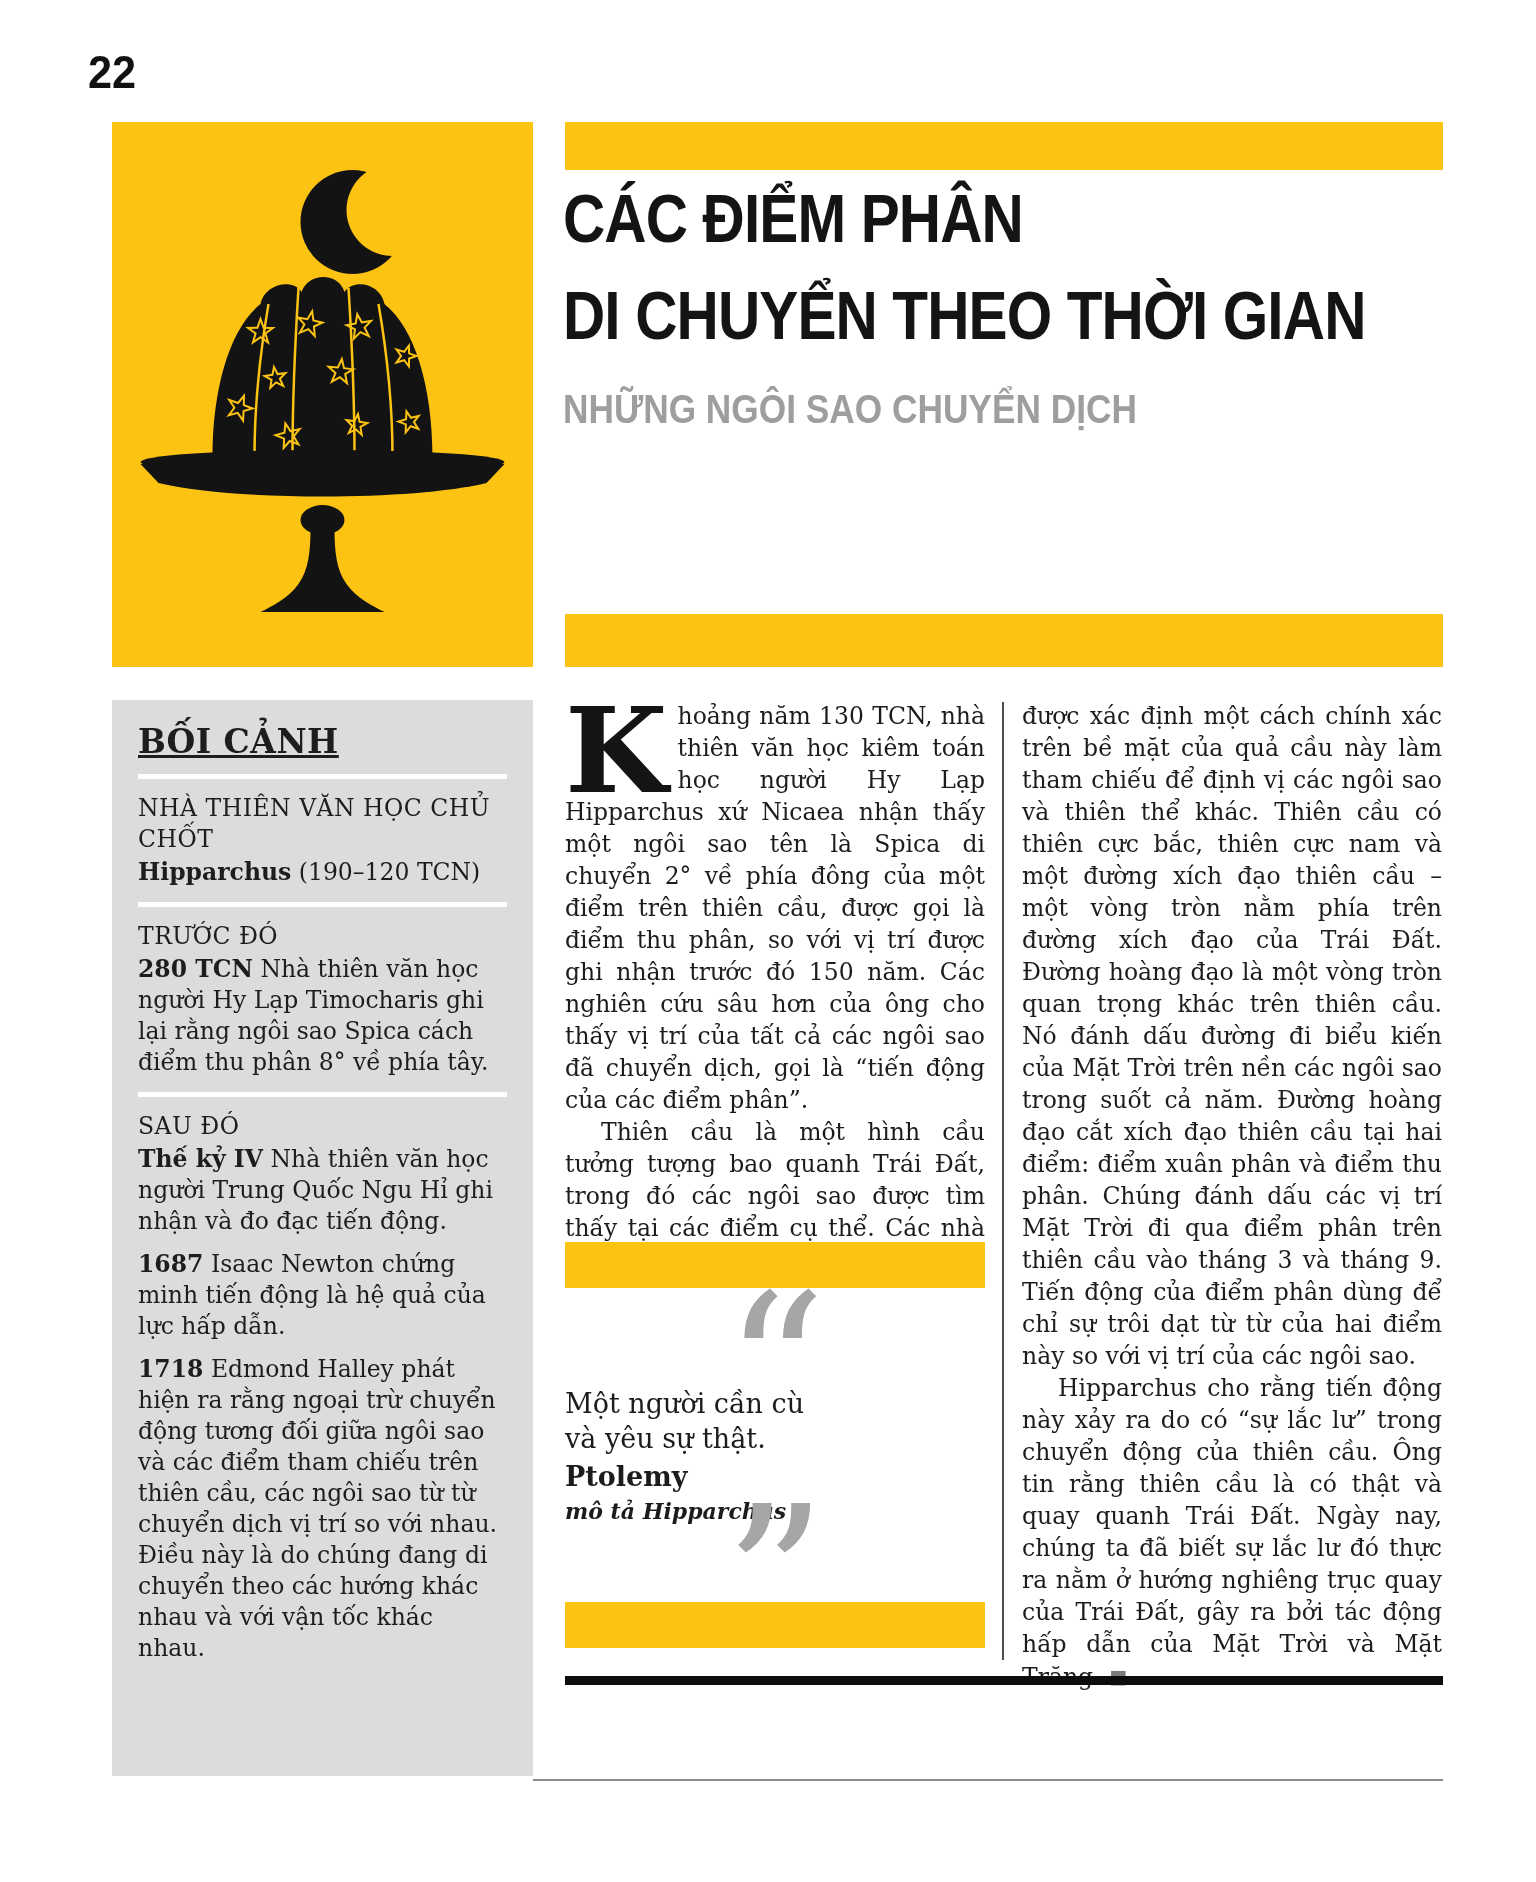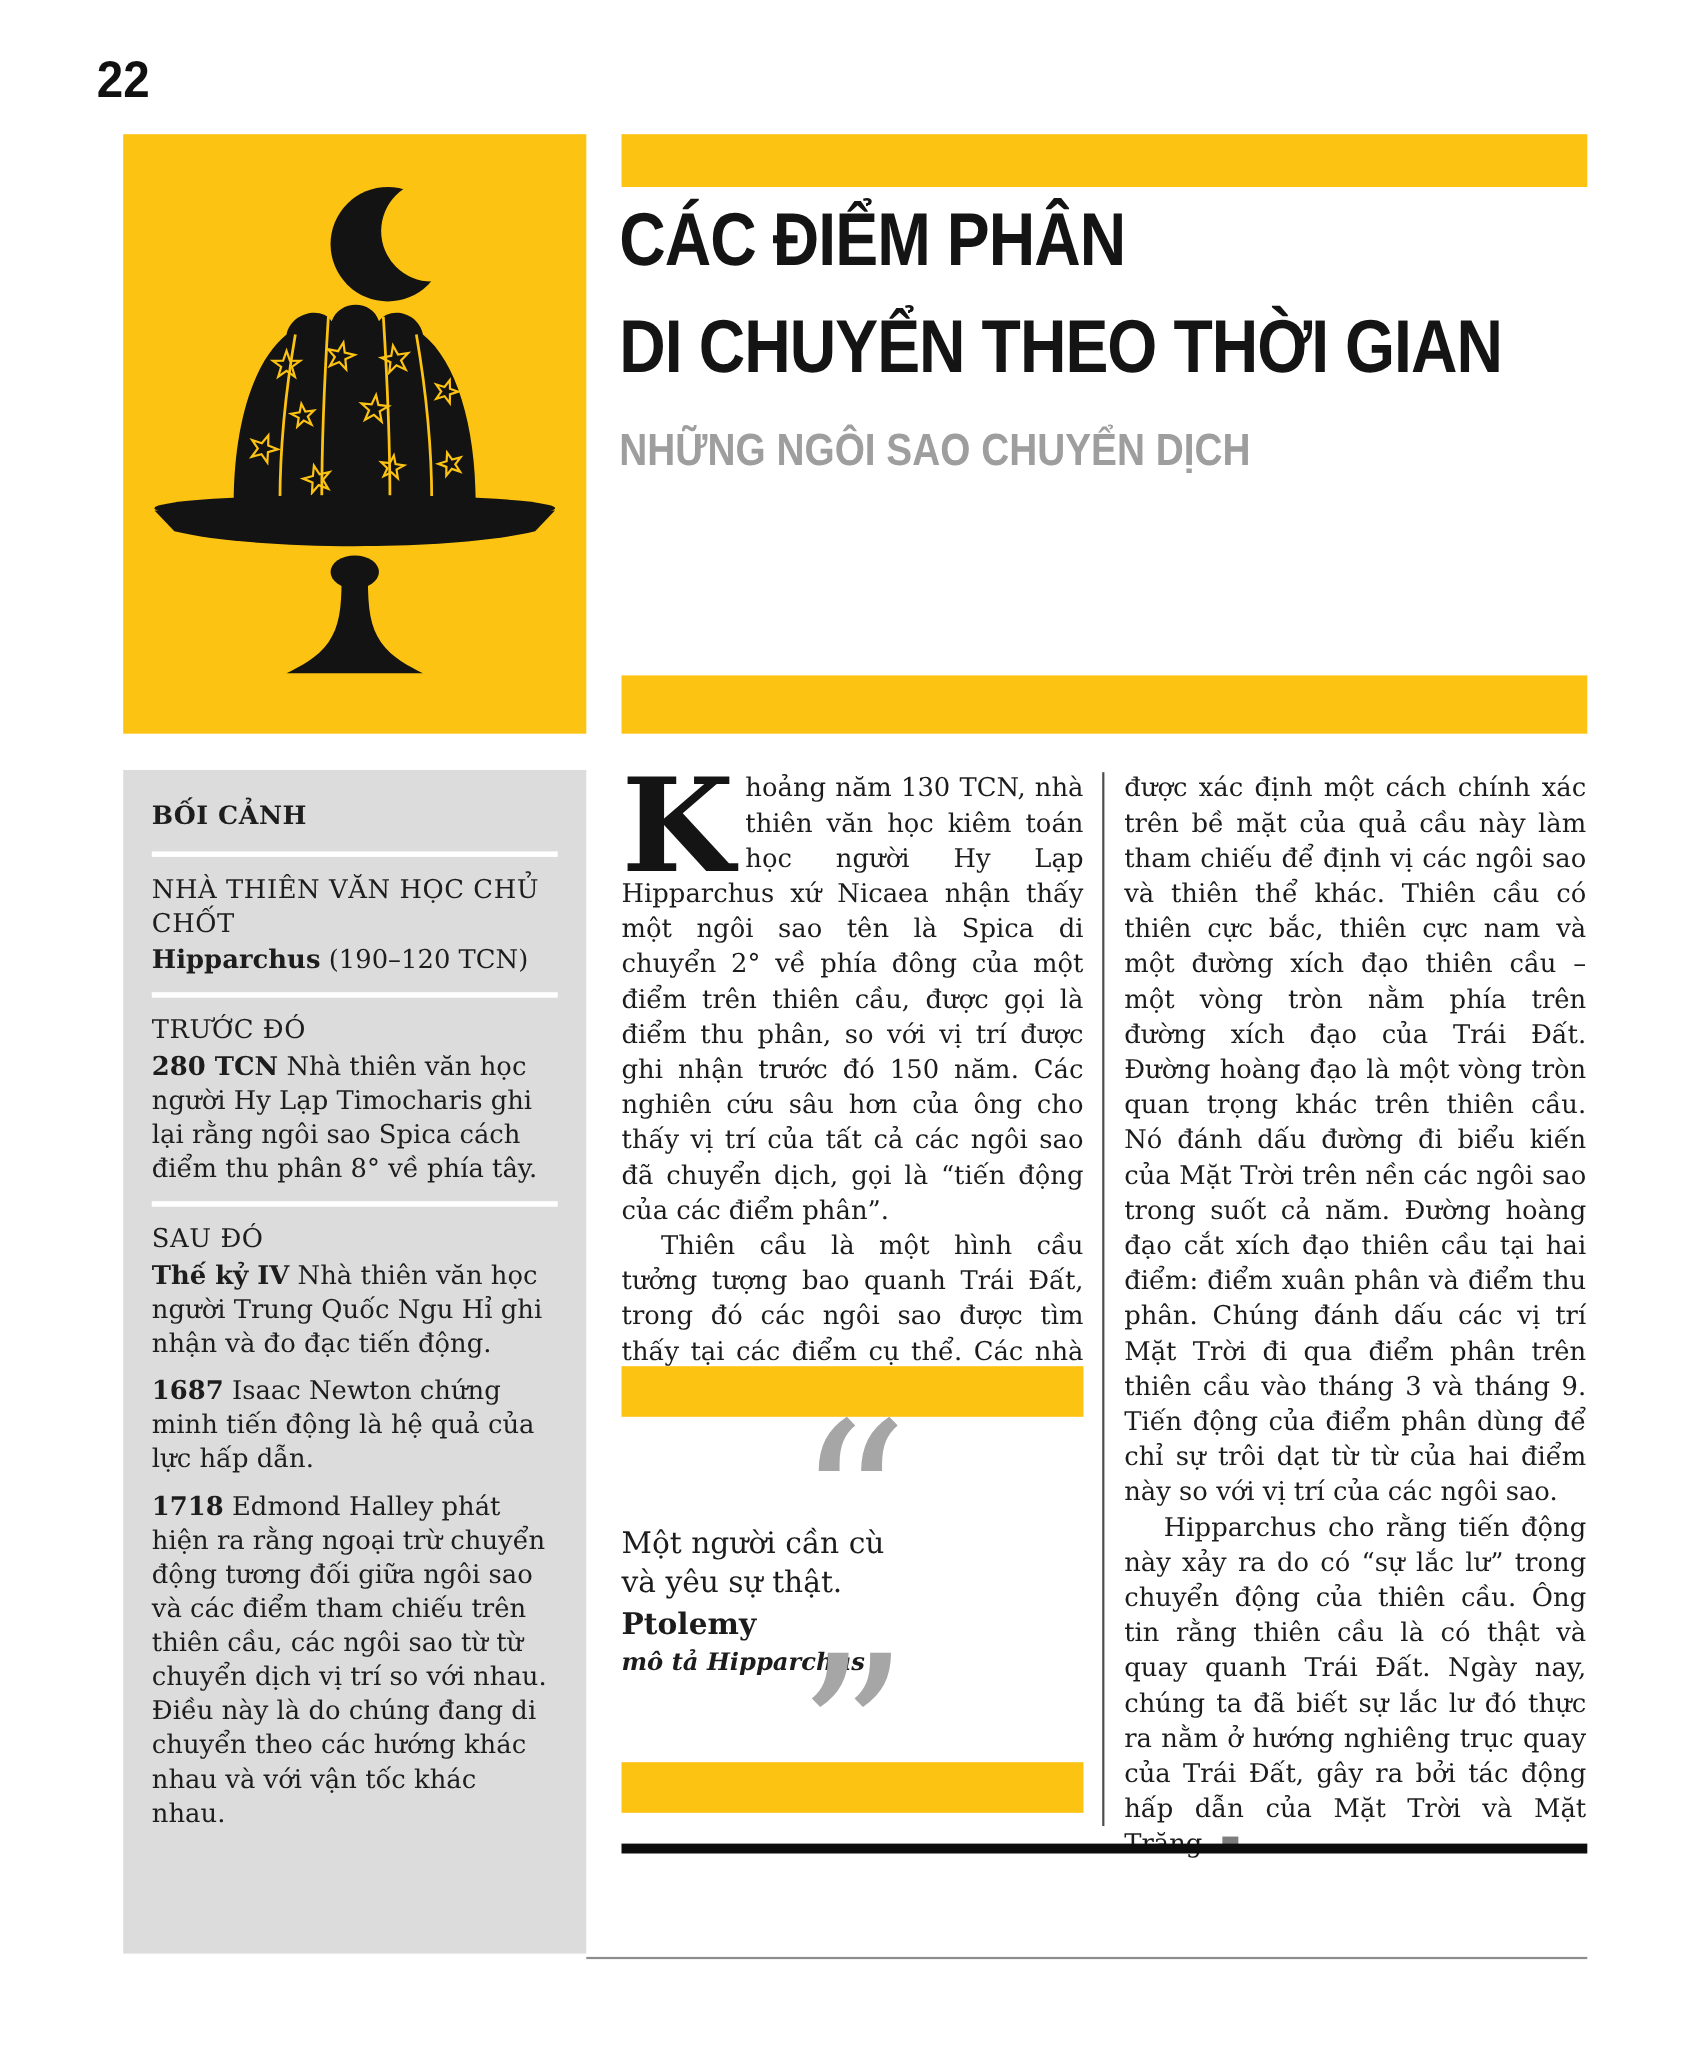--- a/index.html
+++ b/index.html
@@ -18,21 +18,21 @@
   .bar-top{position:absolute;left:565px;top:122px;width:878px;height:48px;}
   .bar-under{position:absolute;left:565px;top:614px;width:878px;height:53px;}
 
   .title{position:absolute;left:563px;top:170px;font-family:"Liberation Sans",sans-serif;
          font-weight:700;font-size:68px;line-height:97px;letter-spacing:-1px;color:#141414;}
   .subtitle{position:absolute;left:563px;top:386px;font-family:"Liberation Sans",sans-serif;
             font-weight:700;font-size:41px;line-height:1.15;color:#9E9E9E;}
 
   .sidebar{position:absolute;left:112px;top:700px;width:421px;height:1076px;background:#DCDCDC;
            box-sizing:border-box;padding:24px 26px;font-size:23.5px;line-height:31px;color:#1d1d1d;}
-  .sidebar h2{margin:0 0 12px 0;font-size:23px;line-height:36px;font-weight:700;letter-spacing:0.5px;}
+  .sidebar h2{margin:0 0 12px 0;font-size:33px;line-height:36px;font-weight:700;letter-spacing:0.5px;text-decoration:underline;}
   .srule{height:5px;background:#ffffff;margin:14px 0;}
   .slabel{letter-spacing:0.5px;margin:0 0 2px 0;}
   .sentry{margin:2px 0 12px 0;}
   .sentry:last-child{margin-bottom:12px;}
 
   .col{position:absolute;width:420px;font-size:23.5px;line-height:32px;text-align:justify;}
   .col1{left:565px;top:700px;height:542px;overflow:hidden;}
   .col2{left:1022px;top:700px;}
   .col p{margin:0;}
   .col .indent{text-indent:36px;}

